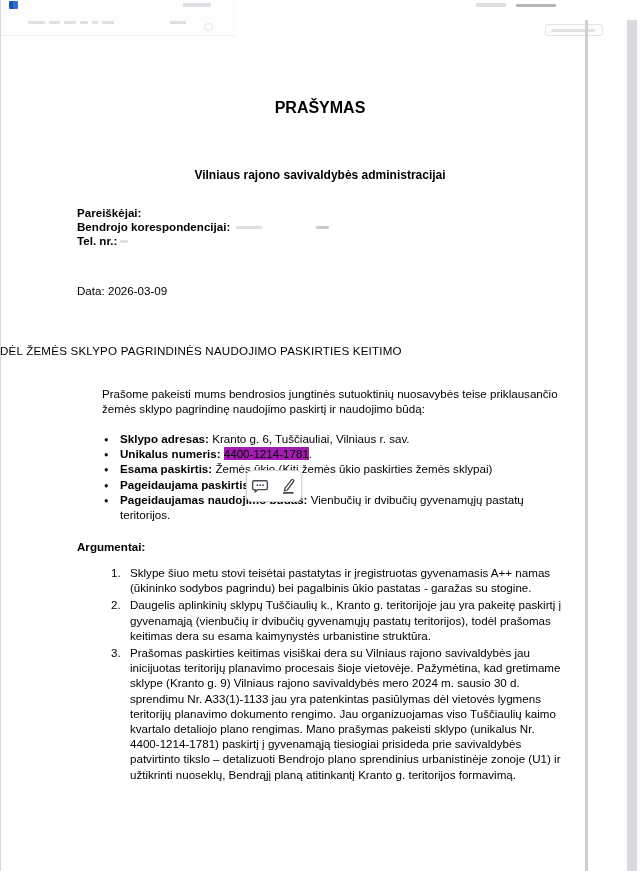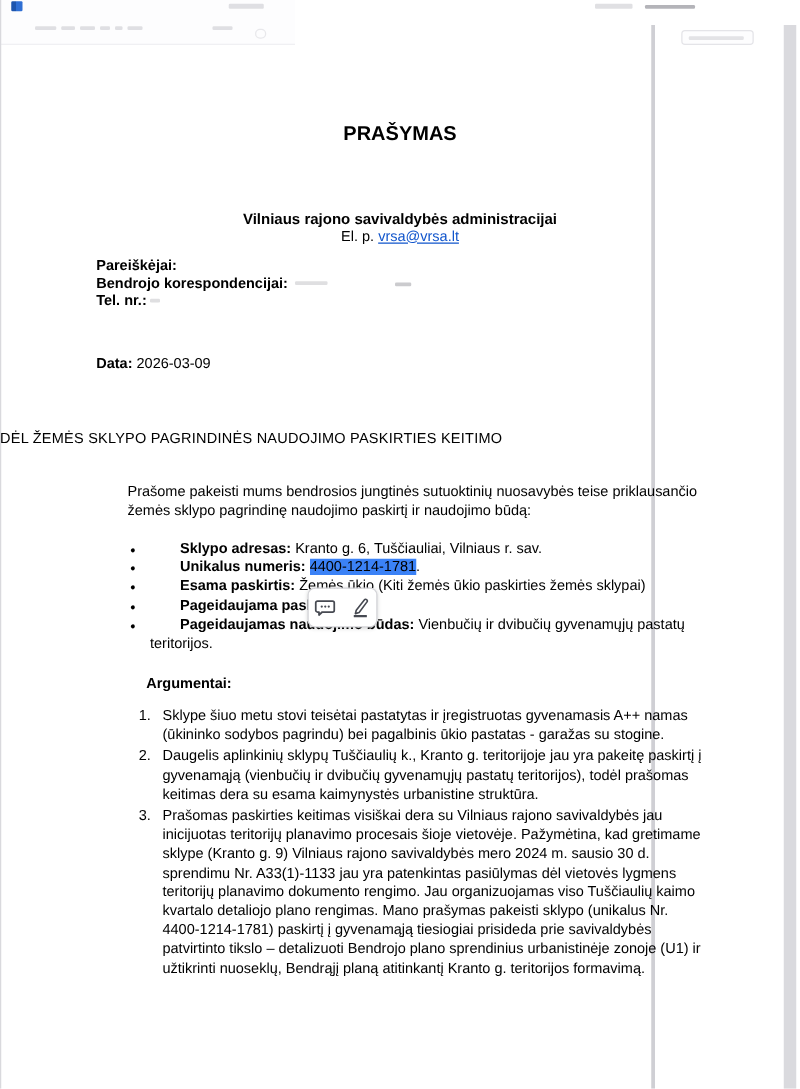--- a/index.html
+++ b/index.html
@@ -1,18 +1,18 @@
 <!DOCTYPE html>
 <html><head>
 <meta charset="utf-8">
 <style>
   * { margin:0; padding:0; box-sizing:border-box; }
   html,body { width:640px; height:871px; background:#ffffff; overflow:hidden;
     font-family:"Liberation Sans","DejaVu Sans",sans-serif; color:#111111; }
-  #screen { position:relative; width:524px; height:871px; background:#ffffff; }
+  #screen { position:relative; width:588px; height:871px; background:#ffffff; }
 
   
   .chrome { position:absolute; left:0; top:0; width:640px; height:37px; }
   .chrome-left-pane { position:absolute; left:0; top:0; width:236px; height:36px;
     background:#fdfdfe; border-bottom:1px solid #f0f0f3; }
   .edge-left { position:absolute; left:0; top:0; width:1px; height:871px; background:#d9d9dd; }
   .app-icon { position:absolute; left:9px; top:1px; width:9px; height:8px; border-radius:1px;
     background:linear-gradient(90deg,#1d55ae 0 45%,#2f6fd4 45% 100%); }
   .smudge { position:absolute; background:#c7c7cc; opacity:.55; border-radius:1px; }
   .smudge.dark { background:#9b9ba2; opacity:.75; }
@@ -34,36 +34,36 @@
   a.doc-link { color:#1155cc; text-decoration:underline; }
 
   .applicant { position:absolute; left:77px; top:169px; width:487px;
     font-size:11.6px; line-height:14px; color:#000; }
   .applicant .lbl { font-weight:700; }
   .redact { display:inline-block; height:3px; background:#c9c9cd; opacity:.6; border-radius:1px;
     vertical-align:middle; margin-left:6px; }
   .redact.abs { position:absolute; }
 
   .date-line { position:absolute; left:77px; top:247px; font-size:11.6px; color:#000; }
-  .date-line .lbl { font-weight:700; }
+  .date-line .lbl { font-weight:400; }
 
   .subject { position:absolute; left:0; top:307px; width:640px; text-align:left;
     font-size:11.6px; font-weight:400; letter-spacing:.2px; color:#000; }
 
   .intro { position:absolute; left:77px; top:349px; width:487px;
     font-size:11.6px; line-height:15.2px; color:#000;margin-left:25px; }
 
   .bullets { position:absolute; left:77px; top:394px; width:487px; list-style:none;
     font-size:11.6px; line-height:15.2px; color:#000; }
   .bullets li { position:relative; padding-left:43px; }
   .bullets li::before { content:"●"; position:absolute; left:27px; top:1px; font-size:7.5px; color:#000; }
-  .b-label { font-weight:700;margin-left:24px; }
-  .hl { background:#3b82f6; }
+  .b-label { font-weight:700; }
+  .hl { background:#a21caf; }
 
-  .args-label { position:absolute; left:77px; top:503px; font-size:11.6px; font-weight:700; color:#000;margin-left:40px; }
+  .args-label { position:absolute; left:77px; top:503px; font-size:11.6px; font-weight:700; color:#000; }
 
   .numlist { position:absolute; left:77px; top:528px; width:487px; list-style:none;
     font-size:11.6px; line-height:15.2px; color:#000; }
   .numlist li { position:relative; padding-left:53px; margin-bottom:2px; }
   .num { position:absolute; left:34px; top:0; }
 
   
   .popup { position:absolute; left:246px; top:470px; width:56px; height:32px; background:#ffffff;
     border:1px solid #d4d4d8; border-radius:6px; box-shadow:0 1px 3px rgba(60,64,67,.18);
     display:flex; align-items:center; justify-content:center; gap:6px; z-index:5; }
@@ -97,21 +97,20 @@
   <div class="scroll-track"></div>
   <div class="scroll-edge"></div>
   <div class="edge-left"></div>
 
   <div class="doc">
 
     <div class="doc-title">PRAŠYMAS</div>
 
     <div class="recipient">
       <div class="r-name">Vilniaus rajono savivaldybės administracijai</div>
-      <div><span>El. p. </span><a class="doc-link" href="#">vrsa@vrsa.lt</a></div>
     </div>
 
     <div class="applicant">
       <div><span class="lbl">Pareiškėjai:</span></div>
       <div style="position:relative;"><span class="lbl">Bendrojo korespondencijai:</span><span class="redact" style="width:26px;"></span><span class="redact abs" style="left:233px;top:6px;width:13px;background:#a8a8ae;"></span></div>
       <div><span class="lbl">Tel. nr.:</span><span class="redact" style="width:8px;margin-left:3px;"></span></div>
     </div>
 
     <div class="date-line">
       <span class="lbl">Data:</span>

